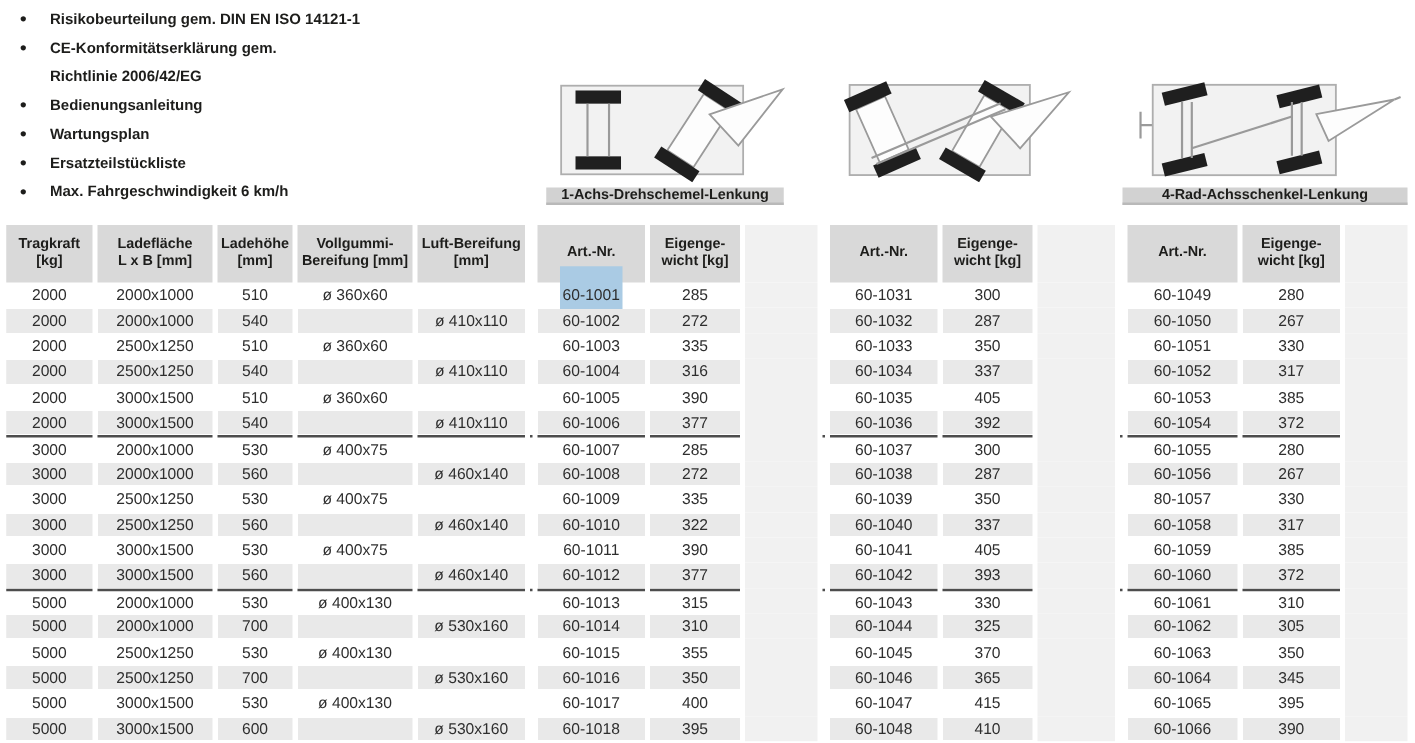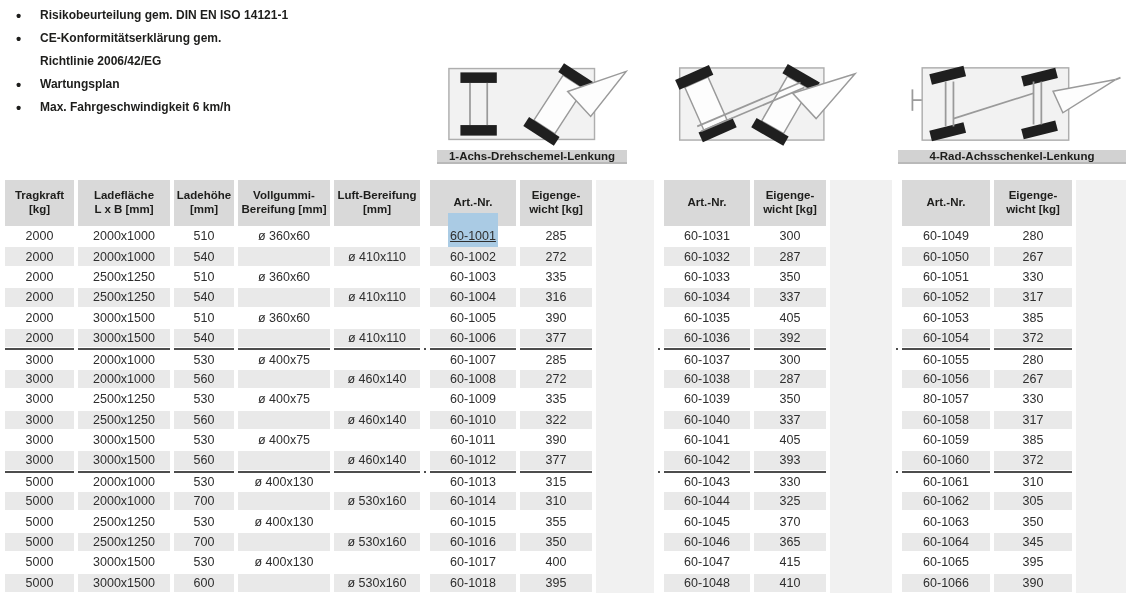--- a/index.html
+++ b/index.html
@@ -47,37 +47,39 @@
          text-align:center; font-size:11.5px; font-weight:bold; line-height:1.18;
          white-space:pre-line; padding:2px 1px; box-sizing:border-box; }
   .hgap { background:transparent; }
   .hsp, .sp { background:#f1f1f1; }
   .c   { display:flex; align-items:center; justify-content:center; font-size:12.5px; color:#2e2e2e;
          padding:1px 0; background-clip:content-box; box-sizing:border-box; }
   .gap { background:transparent; box-sizing:border-box; }
   .r-odd  > .c { background-color:#ffffff; }
   .r-even > .c { background-color:#e9e9e9; }
   .r-sep > .c, .r-sep > .gap { border-top:2px solid #4d4d4d; }
-  .r-sel .g1art span { background:#aacbe4; padding:16px 2px;text-decoration:underline; }
+  .r-sel .g1art span { background:#aacbe4; padding:16px 2px; }
 </style>
 </head>
 <body>
 
 <div class="page">
 
   <ul class="bullets">
 
       <li class="r-odd"><span>Risikobeurteilung gem. DIN EN ISO 14121-1</span></li>
 
       <li class="r-even"><span>CE-Konformitätserklärung gem.
 Richtlinie 2006/42/EG</span></li>
 
+      <li class="r-odd"><span>Bedienungsanleitung</span></li>
 
       <li class="r-even"><span>Wartungsplan</span></li>
 
+      <li class="r-odd"><span>Ersatzteilstückliste</span></li>
 
       <li class="r-even"><span>Max. Fahrgeschwindigkeit 6 km/h</span></li>
     </ul>
 
   <div class="diagram d1">
     <svg viewBox="0 0 190 86" preserveAspectRatio="xMidYMid meet">
       <rect class="dg-body" x="2" y="6" width="152" height="74"></rect>
       <rect class="dg-wheel" x="14" y="10" width="38" height="11"></rect>
       <rect class="dg-wheel" x="14" y="65" width="38" height="11"></rect>
       <line class="dg-line" x1="24" y1="21" x2="24" y2="65"></line>

